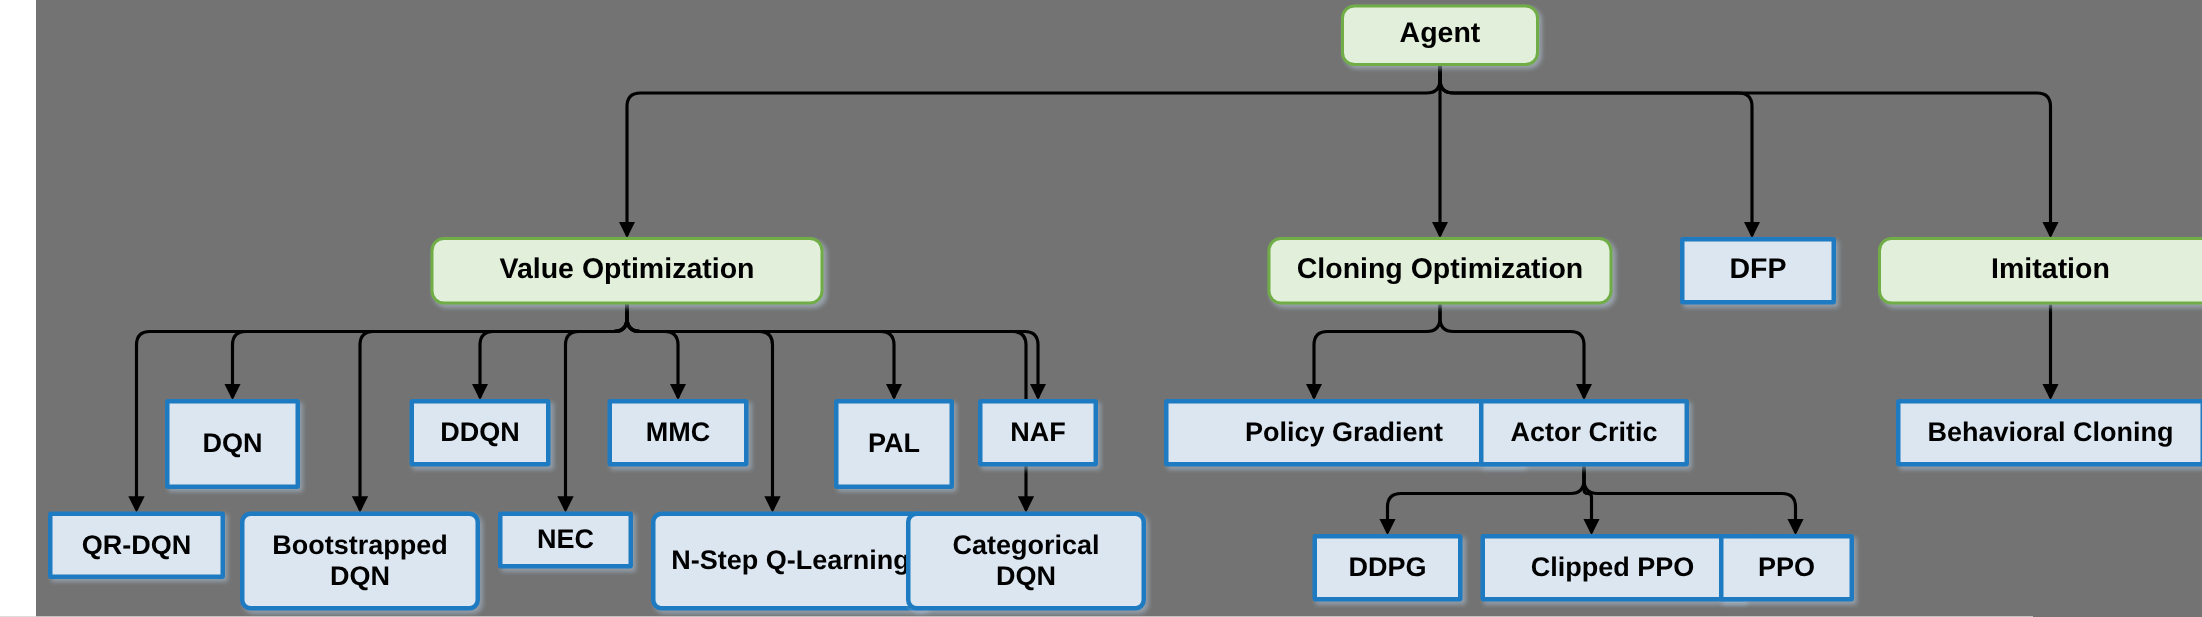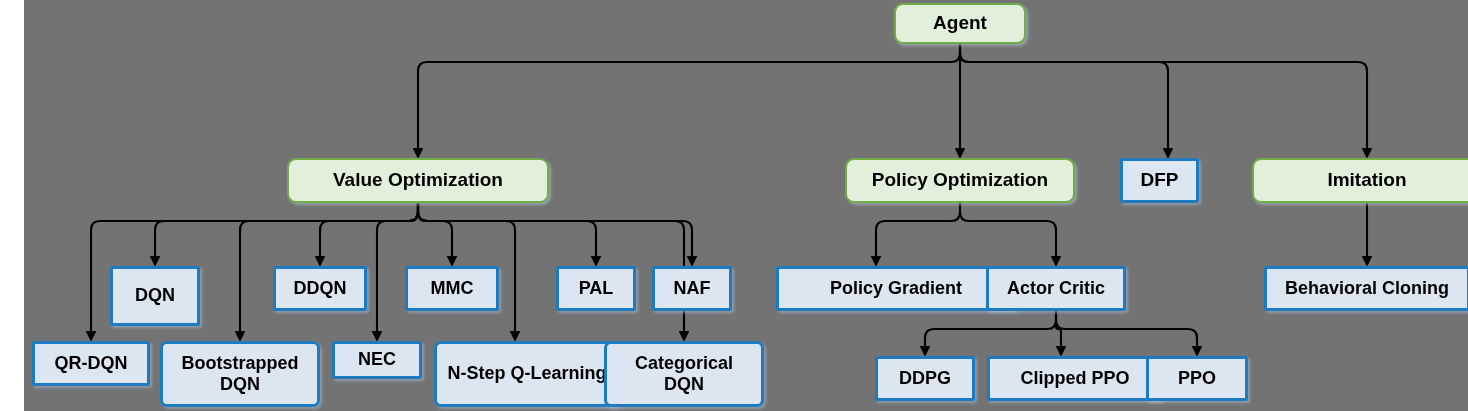--- a/index.html
+++ b/index.html
@@ -65,38 +65,38 @@
       </g>
   </svg>
   <div id="node-layer">
       <div class="node green" style="left: 870px; top: 3px; width: 132px; height: 41px; font-size: 19px;">
         <span class="lbl">Agent</span>
       </div>
       <div class="node green" style="left: 263px; top: 158px; width: 262px; height: 45px; font-size: 19px;">
         <span class="lbl">Value Optimization</span>
       </div>
       <div class="node green" style="left: 821px; top: 158px; width: 230px; height: 45px; font-size: 19px;">
-        <span class="lbl">Policy Optimization</span>
+        <span class="lbl">Cloning Optimization</span>
       </div>
-      <div class="node blue" style="left: 1096px; top: 158px; width: 79px; height: 45px; font-size: 19px;">
+      <div class="node blue" style="left: 1096px; top: 158px; width: 104px; height: 45px; font-size: 19px;">
         <span class="lbl">DFP</span>
       </div>
       <div class="node green" style="left: 1228px; top: 158px; width: 230px; height: 45px; font-size: 19px;">
         <span class="lbl">Imitation</span>
       </div>
       <div class="node blue" style="left: 86px; top: 266px; width: 90px; height: 60px; font-size: 18px;">
         <span class="lbl">DQN</span>
       </div>
       <div class="node blue" style="left: 249px; top: 266px; width: 94px; height: 45px; font-size: 18px;">
         <span class="lbl">DDQN</span>
       </div>
       <div class="node blue" style="left: 381px; top: 266px; width: 94px; height: 45px; font-size: 18px;">
         <span class="lbl">MMC</span>
       </div>
-      <div class="node blue" style="left: 532px; top: 266px; width: 80px; height: 45px; font-size: 18px;">
+      <div class="node blue" style="left: 532px; top: 266px; width: 80px; height: 60px; font-size: 18px;">
         <span class="lbl">PAL</span>
       </div>
       <div class="node blue" style="left: 628px; top: 266px; width: 80px; height: 45px; font-size: 18px;">
         <span class="lbl">NAF</span>
       </div>
       <div class="node blue" style="left: 752px; top: 266px; width: 240px; height: 45px; font-size: 18px;">
         <span class="lbl">Policy Gradient</span>
       </div>
       <div class="node blue" style="left: 962px; top: 266px; width: 140px; height: 45px; font-size: 18px;">
         <span class="lbl">Actor Critic</span>
@@ -118,17 +118,17 @@
       </div>
       <div class="node blue round" style="left: 580px; top: 341px; width: 160px; height: 66px; font-size: 18px;">
         <span class="lbl">Categorical DQN</span>
       </div>
       <div class="node blue" style="left: 851px; top: 356px; width: 100px; height: 45px; font-size: 18px;">
         <span class="lbl">DDPG</span>
       </div>
       <div class="node blue" style="left: 963px; top: 356px; width: 176px; height: 45px; font-size: 18px;">
         <span class="lbl">Clipped PPO</span>
       </div>
-      <div class="node blue" style="left: 1122px; top: 356px; width: 102px; height: 45px; font-size: 18px;">
+      <div class="node blue" style="left: 1122px; top: 356px; width: 90px; height: 45px; font-size: 18px;">
         <span class="lbl">PPO</span>
       </div>
     </div>
 </div>
 
 </body></html>

